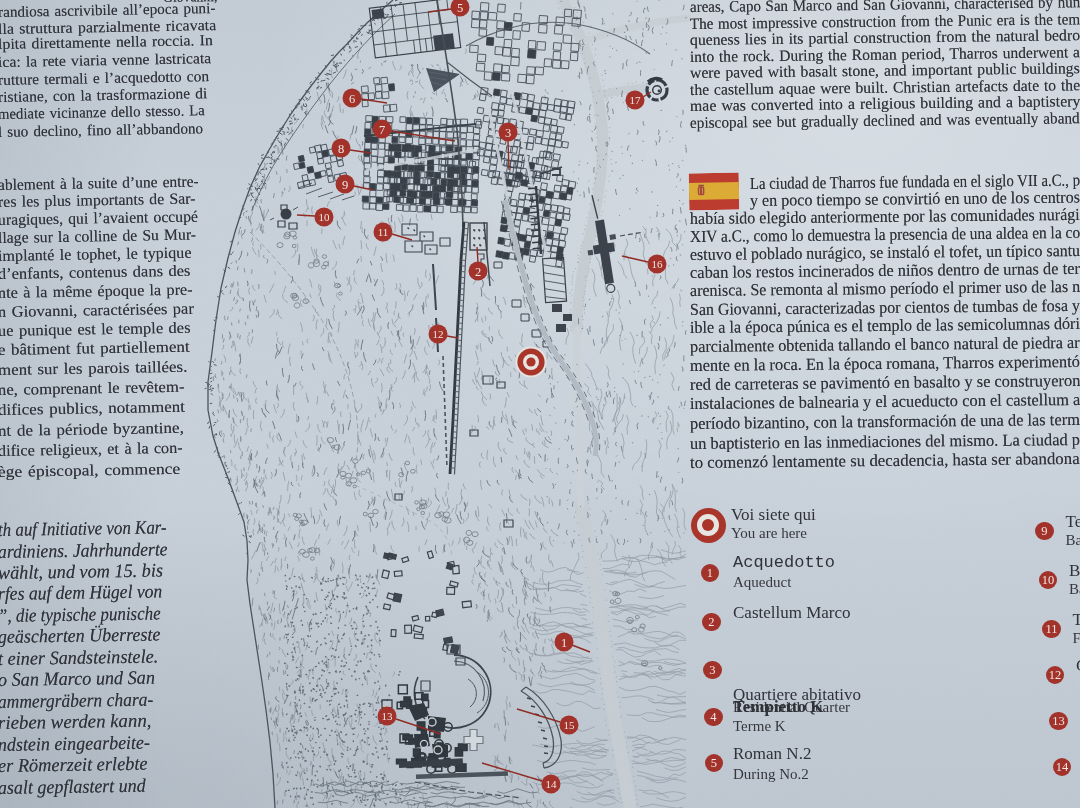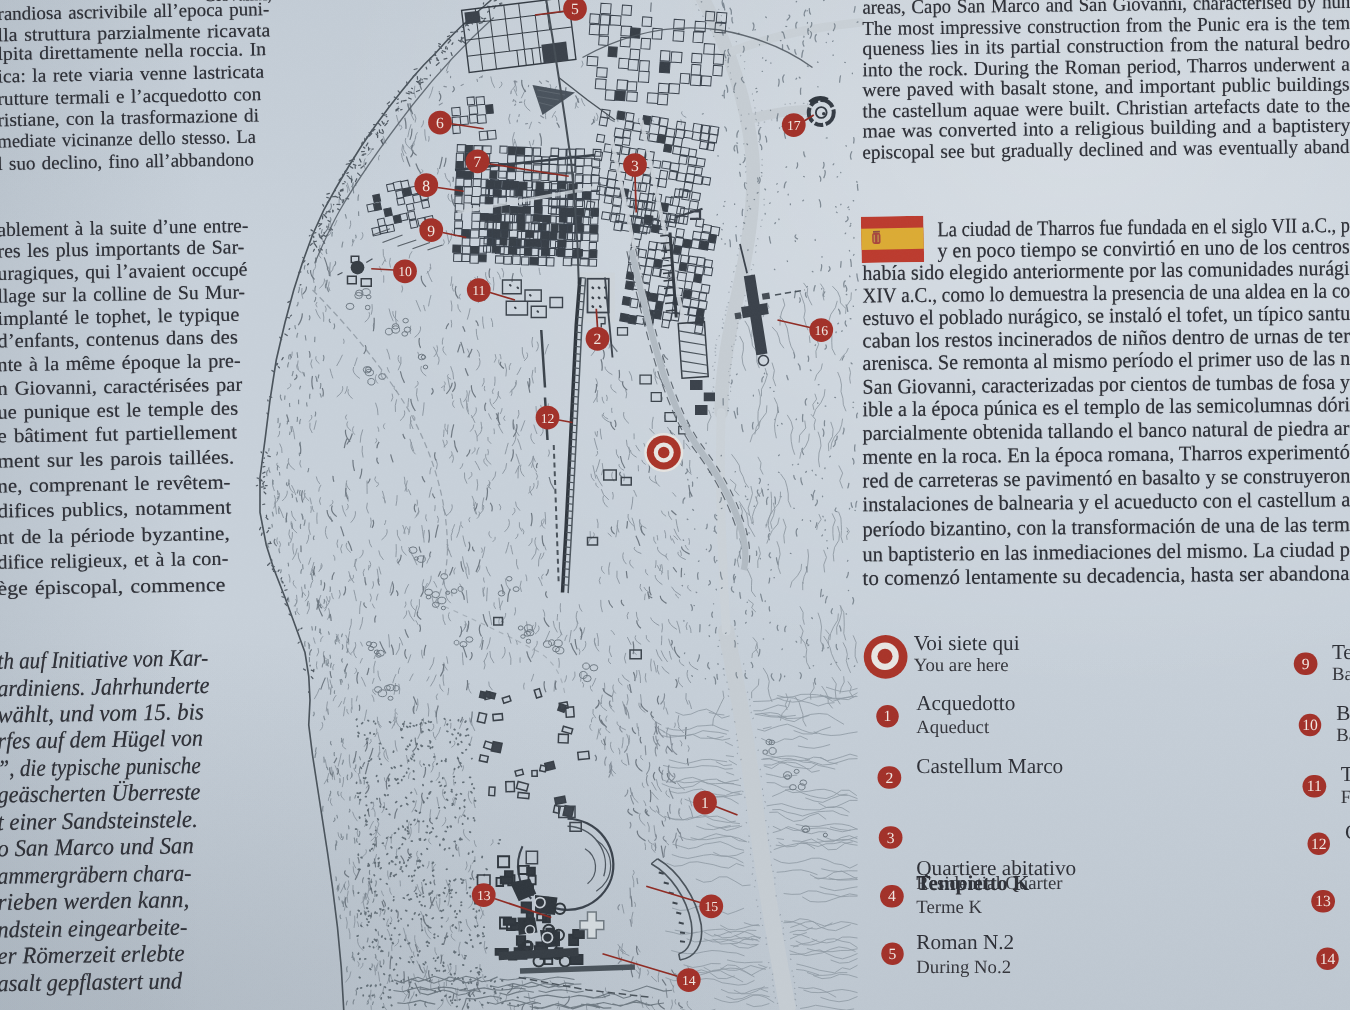--- a/index.html
+++ b/index.html
@@ -592,21 +592,21 @@
 <div style="position:absolute;left:690.5px;top:507.5px;width:35.0px;height:35.0px;border-radius:50%;background:#a93328;"></div>
     <div style="position:absolute;left:697.1px;top:514.1px;width:21.7px;height:21.7px;border-radius:50%;background:#e8e6e3;"></div>
     <div style="position:absolute;left:701.7px;top:518.7px;width:12.6px;height:12.6px;border-radius:50%;background:#a93328;"></div>
     <div class="ln lg1" style="left:731px;top:505px;">Voi siete qui</div>
     <div class="ln lg2" style="left:731px;top:525.0px;">You are here</div>
   </div>
 
 <div>
 <div style="position:absolute;left:700.7px;top:563.7px;width:18.6px;height:18.6px;border-radius:50%;background:#a23028;"></div>
     <div style="position:absolute;left:700.7px;top:563.7px;width:18.6px;height:18.6px;line-height:18.6px;text-align:center;color:#f2e9e4;font-size:12.5px;">1</div>
-    <div class="ln lg1" style="left:733px;top:553.0px;">Acquedotto</div>
+    <div class="ln lg1" style="left:733px;top:553.0px;font-family:Liberation Mono, monospace;">Acquedotto</div>
     <div class="ln lg2" style="left:733px;top:573.5px;">Aqueduct</div>
   </div>
 
 <div>
 <div style="position:absolute;left:702.2px;top:612.7px;width:18.6px;height:18.6px;border-radius:50%;background:#a23028;"></div>
     <div style="position:absolute;left:702.2px;top:612.7px;width:18.6px;height:18.6px;line-height:18.6px;text-align:center;color:#f2e9e4;font-size:12.5px;">2</div>
     <div class="ln lg1" style="left:733px;top:602.5px;">Castellum Marco</div>
   </div>
 
 <div>

